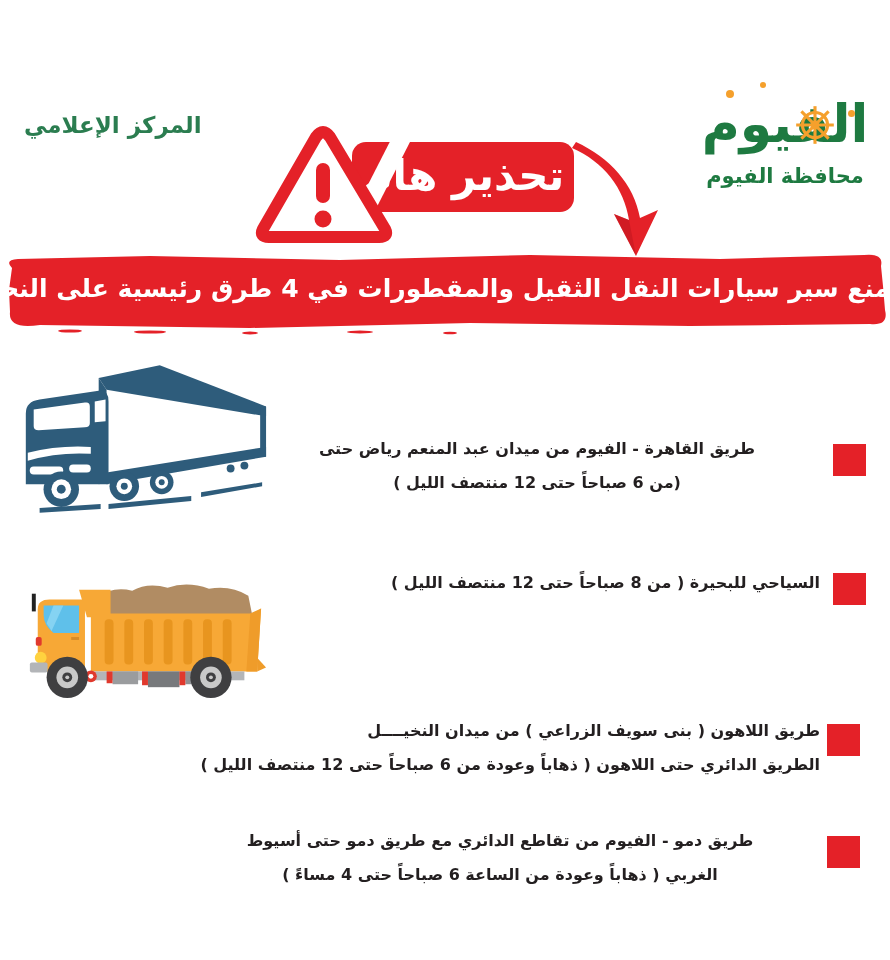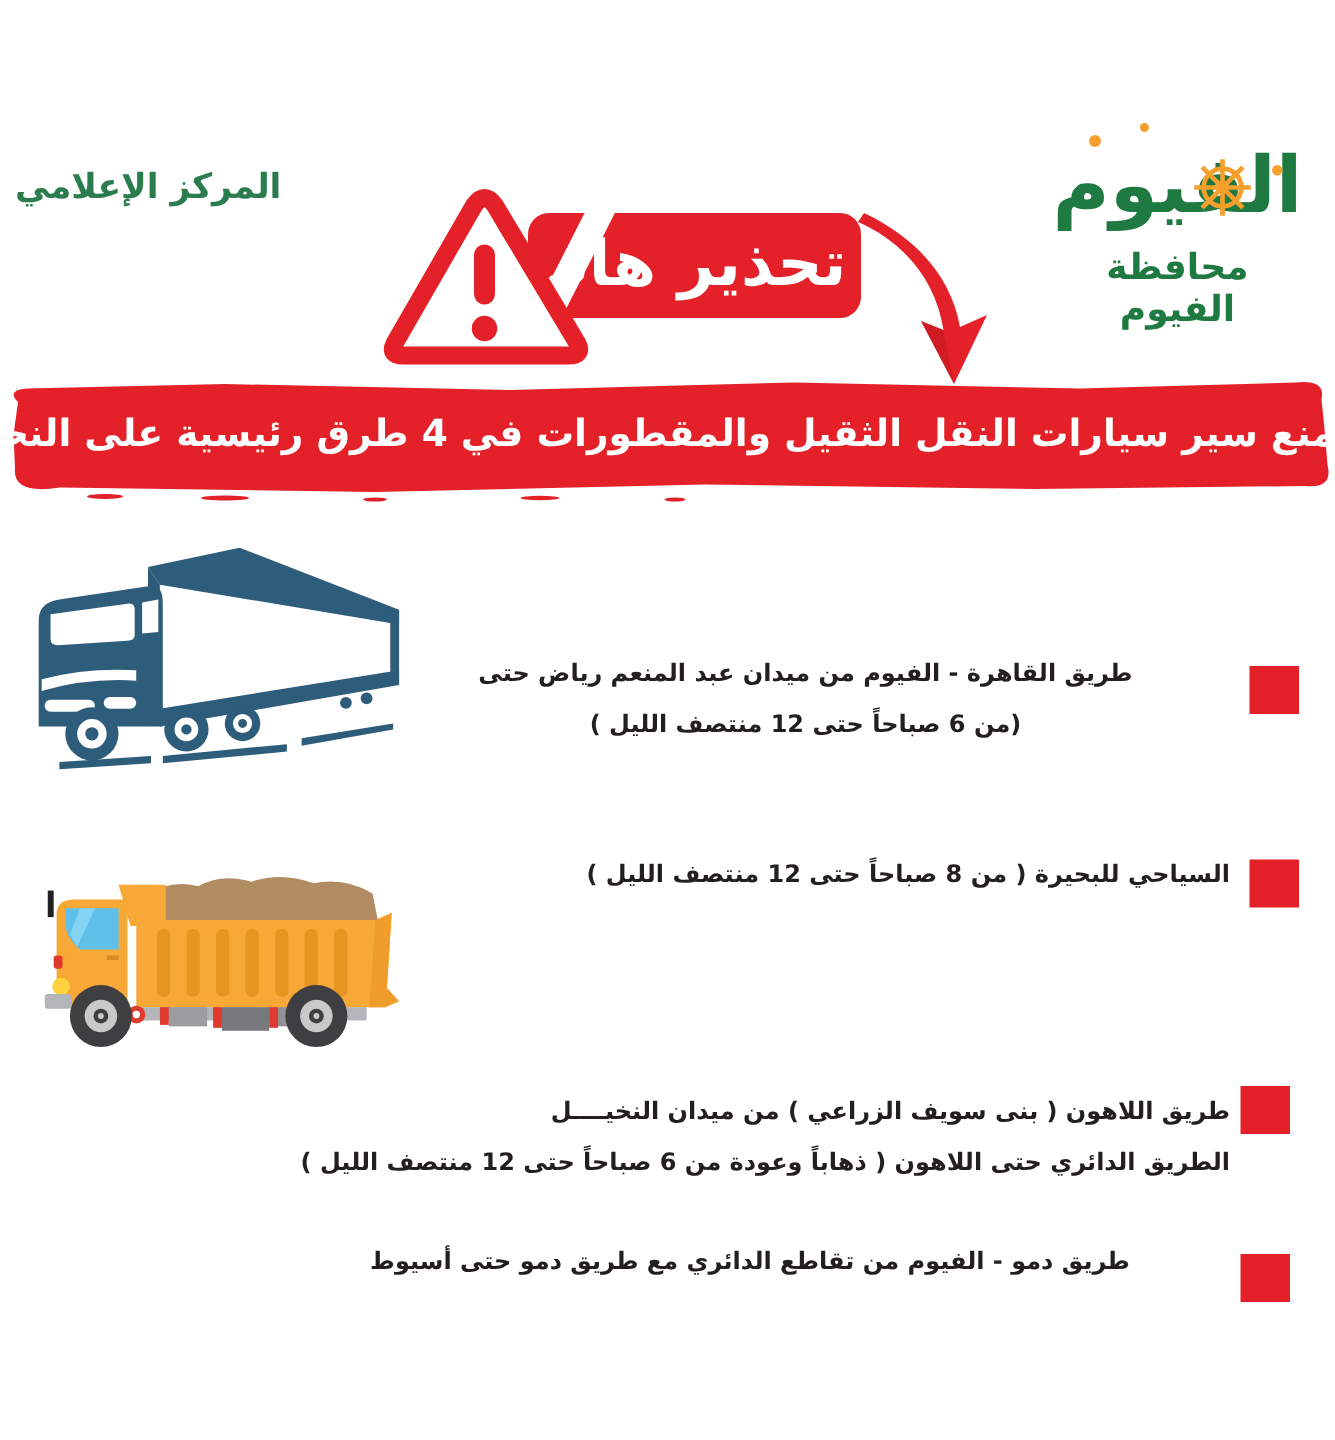--- a/index.html
+++ b/index.html
@@ -1,24 +1,24 @@
 <!DOCTYPE html>
 <html dir="rtl" lang="ar"><head>
 <meta charset="utf-8">
 <style>
   html,body{margin:0;padding:0;background:#fff;}
   .page{position:relative;width:890px;height:960px;background:#ffffff;overflow:hidden;
         font-family:"DejaVu Sans",sans-serif;}
 
   
-  .media-center{position:absolute;left:10px;top:112px;font-size:23px;font-weight:bold;
+  .media-center{position:absolute;left:24px;top:112px;font-size:23px;font-weight:bold;
                 color:#2b7d50;white-space:nowrap;direction:rtl;}
   .logo{position:absolute;left:698px;top:76px;width:174px;height:132px;text-align:center;}
   .logo-wordmark{font-size:52px;font-weight:bold;color:#1e7a41;line-height:96px;height:96px;}
-  .logo-subtitle{font-size:24px;font-weight:bold;color:#1e7a41;letter-spacing:1px;margin-top:-8px;}
+  .logo-subtitle{font-size:21px;font-weight:bold;color:#1e7a41;letter-spacing:1px;margin-top:-8px;}
   .wheel{position:absolute;left:94px;top:26px;width:46px;height:46px;}
   .logo-dot{position:absolute;border-radius:50%;background:#f5a02c;}
   .dot1{left:28px;top:14px;width:8px;height:8px;}
   .dot2{left:150px;top:34px;width:7px;height:7px;}
   .dot3{left:62px;top:6px;width:6px;height:6px;}
 
   
   .warn-badge{position:absolute;left:352px;top:142px;width:222px;height:70px;background:#e42128;
               border-radius:14px;color:#fff;font-size:42px;font-weight:bold;text-align:center;
               line-height:68px;white-space:nowrap;z-index:1;}
@@ -176,26 +176,27 @@
         <circle cx="192" cy="105" r="2" fill="#c9c9c9"></circle>
     </svg>
     <div class="bullet" style="right:24px;top:7px"></div>
     <div class="road-text t-right" style="right:70px;top:0;width:540px">
       <span class="road-line">السياحي للبحيرة ( من 8 صباحاً حتى 12  منتصف الليل )</span>
     </div>
   </div>
 
   <div class="road-item band3">
     <div class="bullet" style="right:30px;top:19px"></div>
-    <div class="road-text t-right" style="right:70px;top:19px;width:760px">
+    <div class="road-text t-right" style="right:70px;top:9px;width:760px">
       <span class="road-line">طريق اللاهون ( بنى سويف الزراعي ) من  ميدان النخيــــل</span>
       <span class="road-line">الطريق الدائري حتى اللاهون ( ذهاباً وعودة من 6 صباحاً حتى 12 منتصف الليل )</span>
     </div>
   </div>
 
   <div class="road-item band4">
     <div class="bullet" style="right:30px;top:17px"></div>
     <div class="road-text t-center" style="right:70px;top:5px;width:640px">
       <span class="road-line">طريق دمو - الفيوم  من تقاطع الدائري مع طريق دمو حتى أسيوط</span>
+      <span class="road-line">الغربي ( ذهاباً وعودة من الساعة 6 صباحاً حتى 4 مساءً )</span>
     </div>
   </div>
 
 </div>
 
 </body></html>

